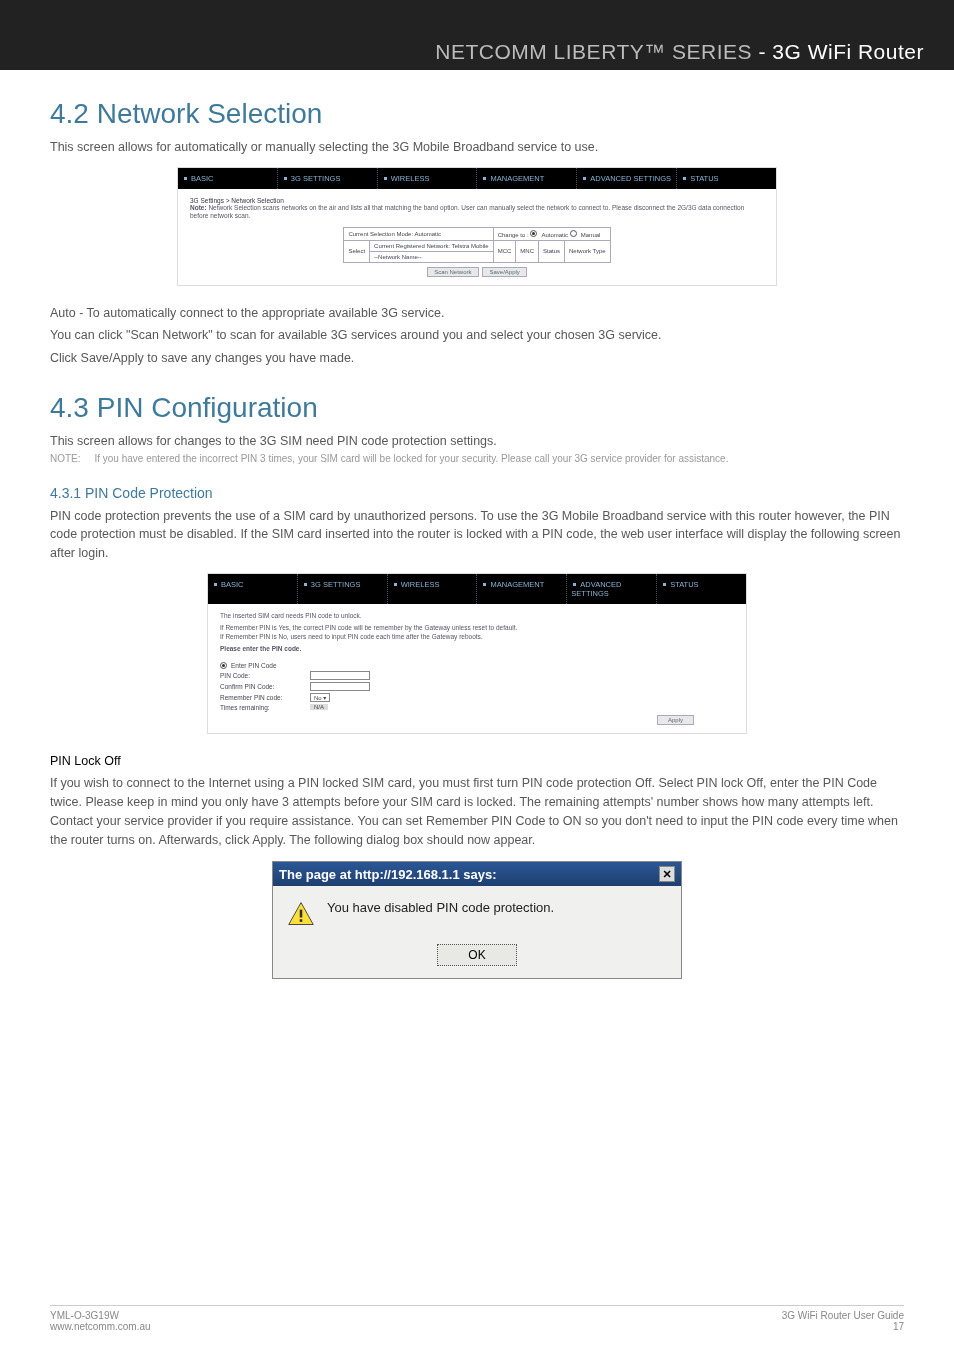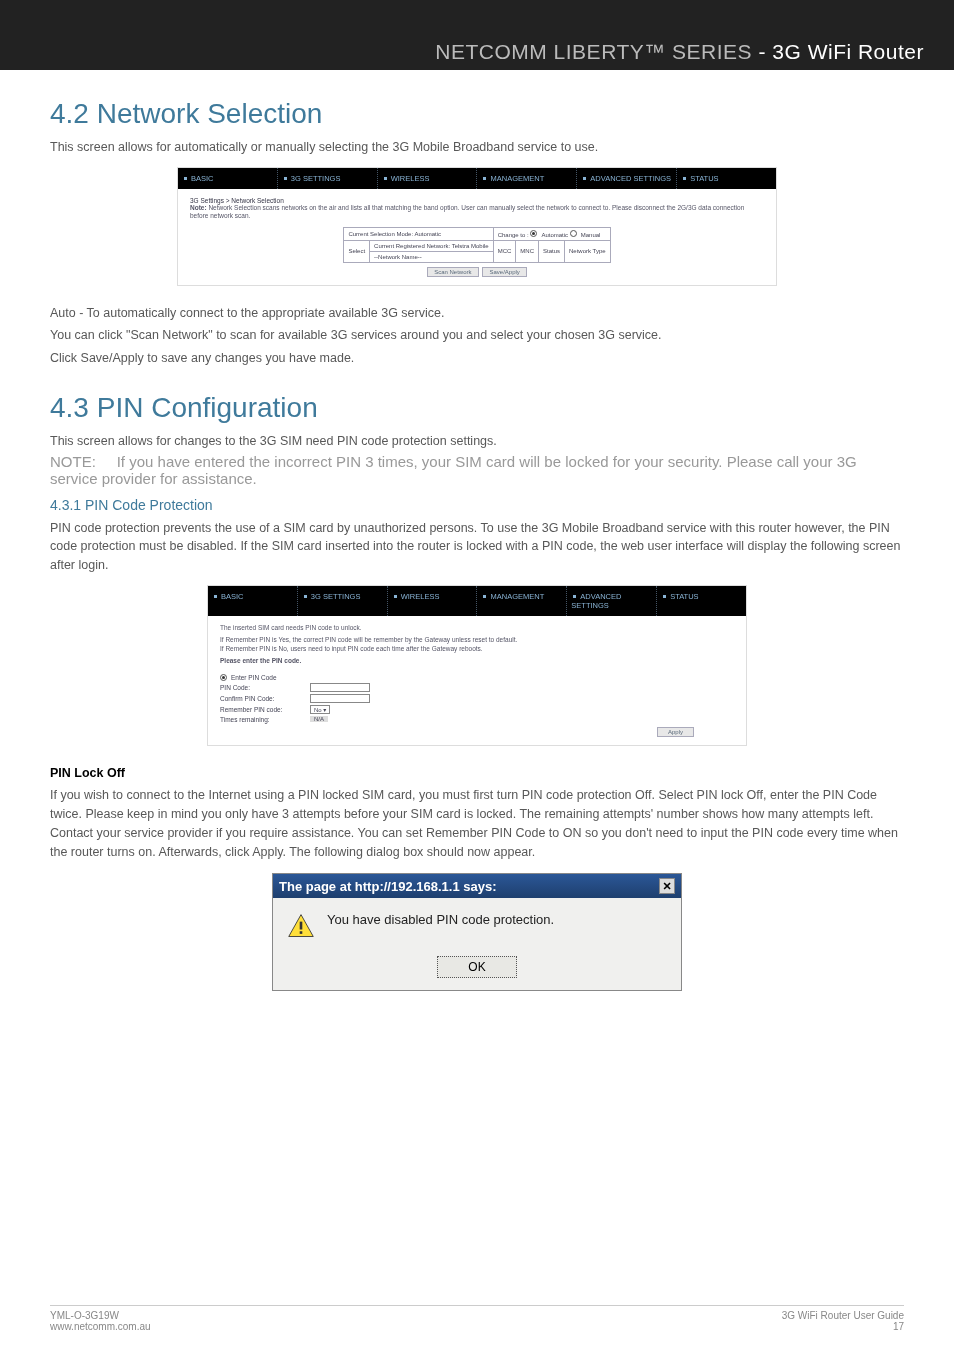--- a/index.html
+++ b/index.html
@@ -4,21 +4,21 @@
 <style>
   * { box-sizing: border-box; margin: 0; padding: 0; }
   body { width: 954px; height: 1350px; background: #fff; font-family: Arial, Helvetica, sans-serif; color: #585858; position: relative; }
   .header-bar { height: 70px; background: #222; position: relative; }
   .header-bar .title { position: absolute; right: 30px; top: 40px; color: #bbb; font-size: 21px; font-weight: 300; letter-spacing: .5px; }
   .header-bar .title .w { color: #fff; }
   .content { padding: 28px 50px 0 50px; }
   h2.section { font-size: 28px; font-weight: 300; color: #3f7a9b; margin-bottom: 8px; }
   p.desc { font-size: 12.5px; line-height: 1.5; }
   p.body { font-size: 12.5px; margin: 4px 0; line-height: 1.5; }
-  .note-line { font-size: 15px; color: #999; margin-bottom: 10px; }
+  .note-line { font-size: 10px; color: #999; margin-bottom: 21px; }
   .note-line .nl { }
   h3.sub { font-size: 14px; font-weight: 400; color: #3f7a9b; margin: 10px 0 6px 0; }
   .img-wrap { text-align: center; margin: 10px 0 18px 0; }
   .screenshot1 { display: inline-block; width: 600px; background: #fff; border: 1px solid #ddd; text-align: left; font-size: 7px; color: #5a6a7a; }
   .screenshot2 { display: inline-block; width: 540px; background: #fff; border: 1px solid #ddd; text-align: left; font-size: 7px; color: #5a6a7a; }
   .tabbar { display: flex; background: #000; }
   .tabbar div { flex: 1; color: #89b3d4; font-size: 7.5px; padding: 6px 4px; border-right: 1px dotted #456; text-align: left; position: relative; }
   .tabbar div.last { border-right: none; }
   .tabbar div::before { content: ""; display: inline-block; width: 3px; height: 3px; background: #89b3d4; margin: 0 4px 1px 2px; }
   .ss-body { padding: 8px 12px; }
@@ -39,21 +39,21 @@
   .dialog { display: inline-block; width: 410px; border: 1px solid #888; background: #f0f0ee; text-align: left; font-family: "Segoe UI", Tahoma, sans-serif; }
   .dialog .dlg-title { background: linear-gradient(#2b5797,#1e3f6e); color: #fff; font-weight: bold; font-size: 13px; padding: 4px 6px; display: flex; justify-content: space-between; align-items: center; }
   .dialog .dlg-title .x { width: 16px; height: 16px; background: #ddd; border: 1px solid #888; color: #000; text-align: center; line-height: 14px; font-weight: bold; font-size: 11px; }
   .dialog .dlg-body { padding: 14px 14px 10px 14px; display: flex; align-items: flex-start; gap: 12px; font-size: 13px; color: #222; }
   .dialog .warn { width: 28px; height: 28px; position: relative; }
   .dialog .warn svg { width: 28px; height: 28px; }
   .dialog .dlg-btn { text-align: center; padding: 6px 0 12px 0; }
   .dialog .dlg-btn button { width: 80px; height: 22px; font-size: 12px; border: 1px dotted #555; background: #e8e8e4; }
   .footer { position: absolute; bottom: 18px; left: 50px; right: 50px; border-top: 1px solid #ccc; padding-top: 4px; display: flex; justify-content: space-between; font-size: 10px; color: #888; }
   .footer .r { text-align: right; }
-  .bold { font-weight: bold; color: #000; }
+  .bold { font-weight: normal; color: #000; }
 </style>
 </head>
 <body>
 
 <div class="header-bar">
   <div class="title">
     <span>NETCOMM LIBERTY™ SERIES</span>
     <span class="w">- 3G WiFi Router</span>
   </div>
 </div>

